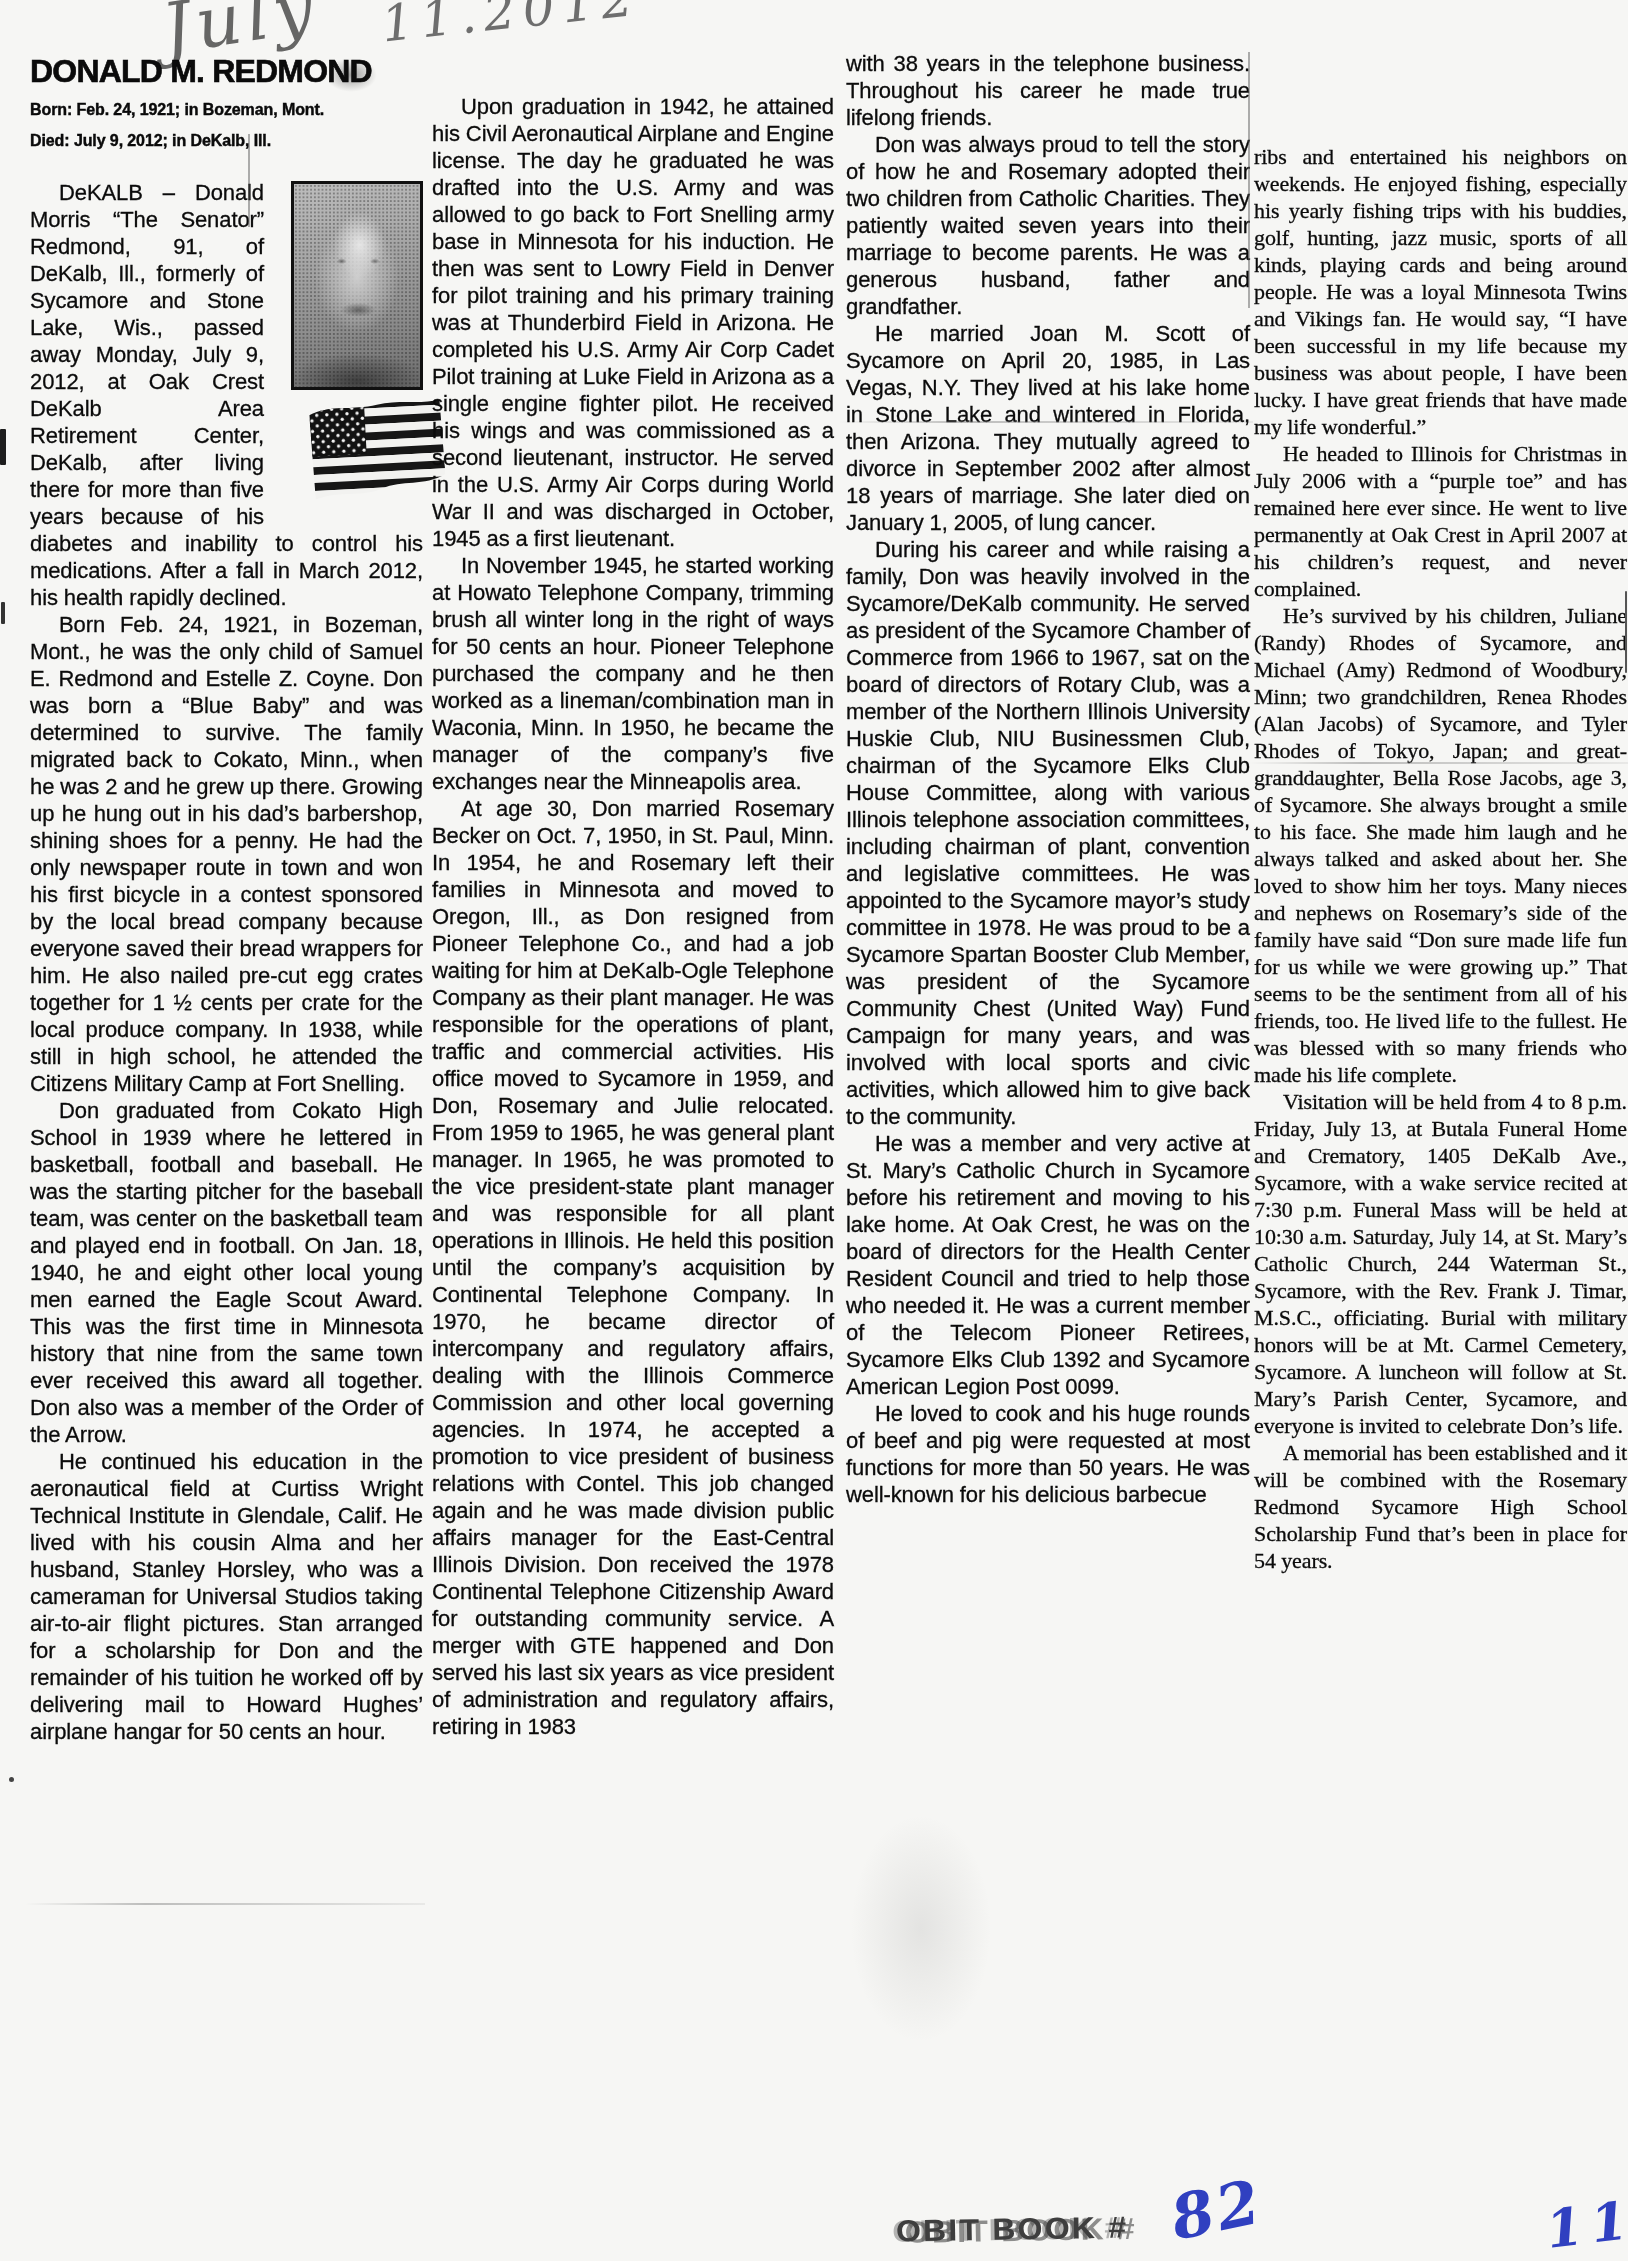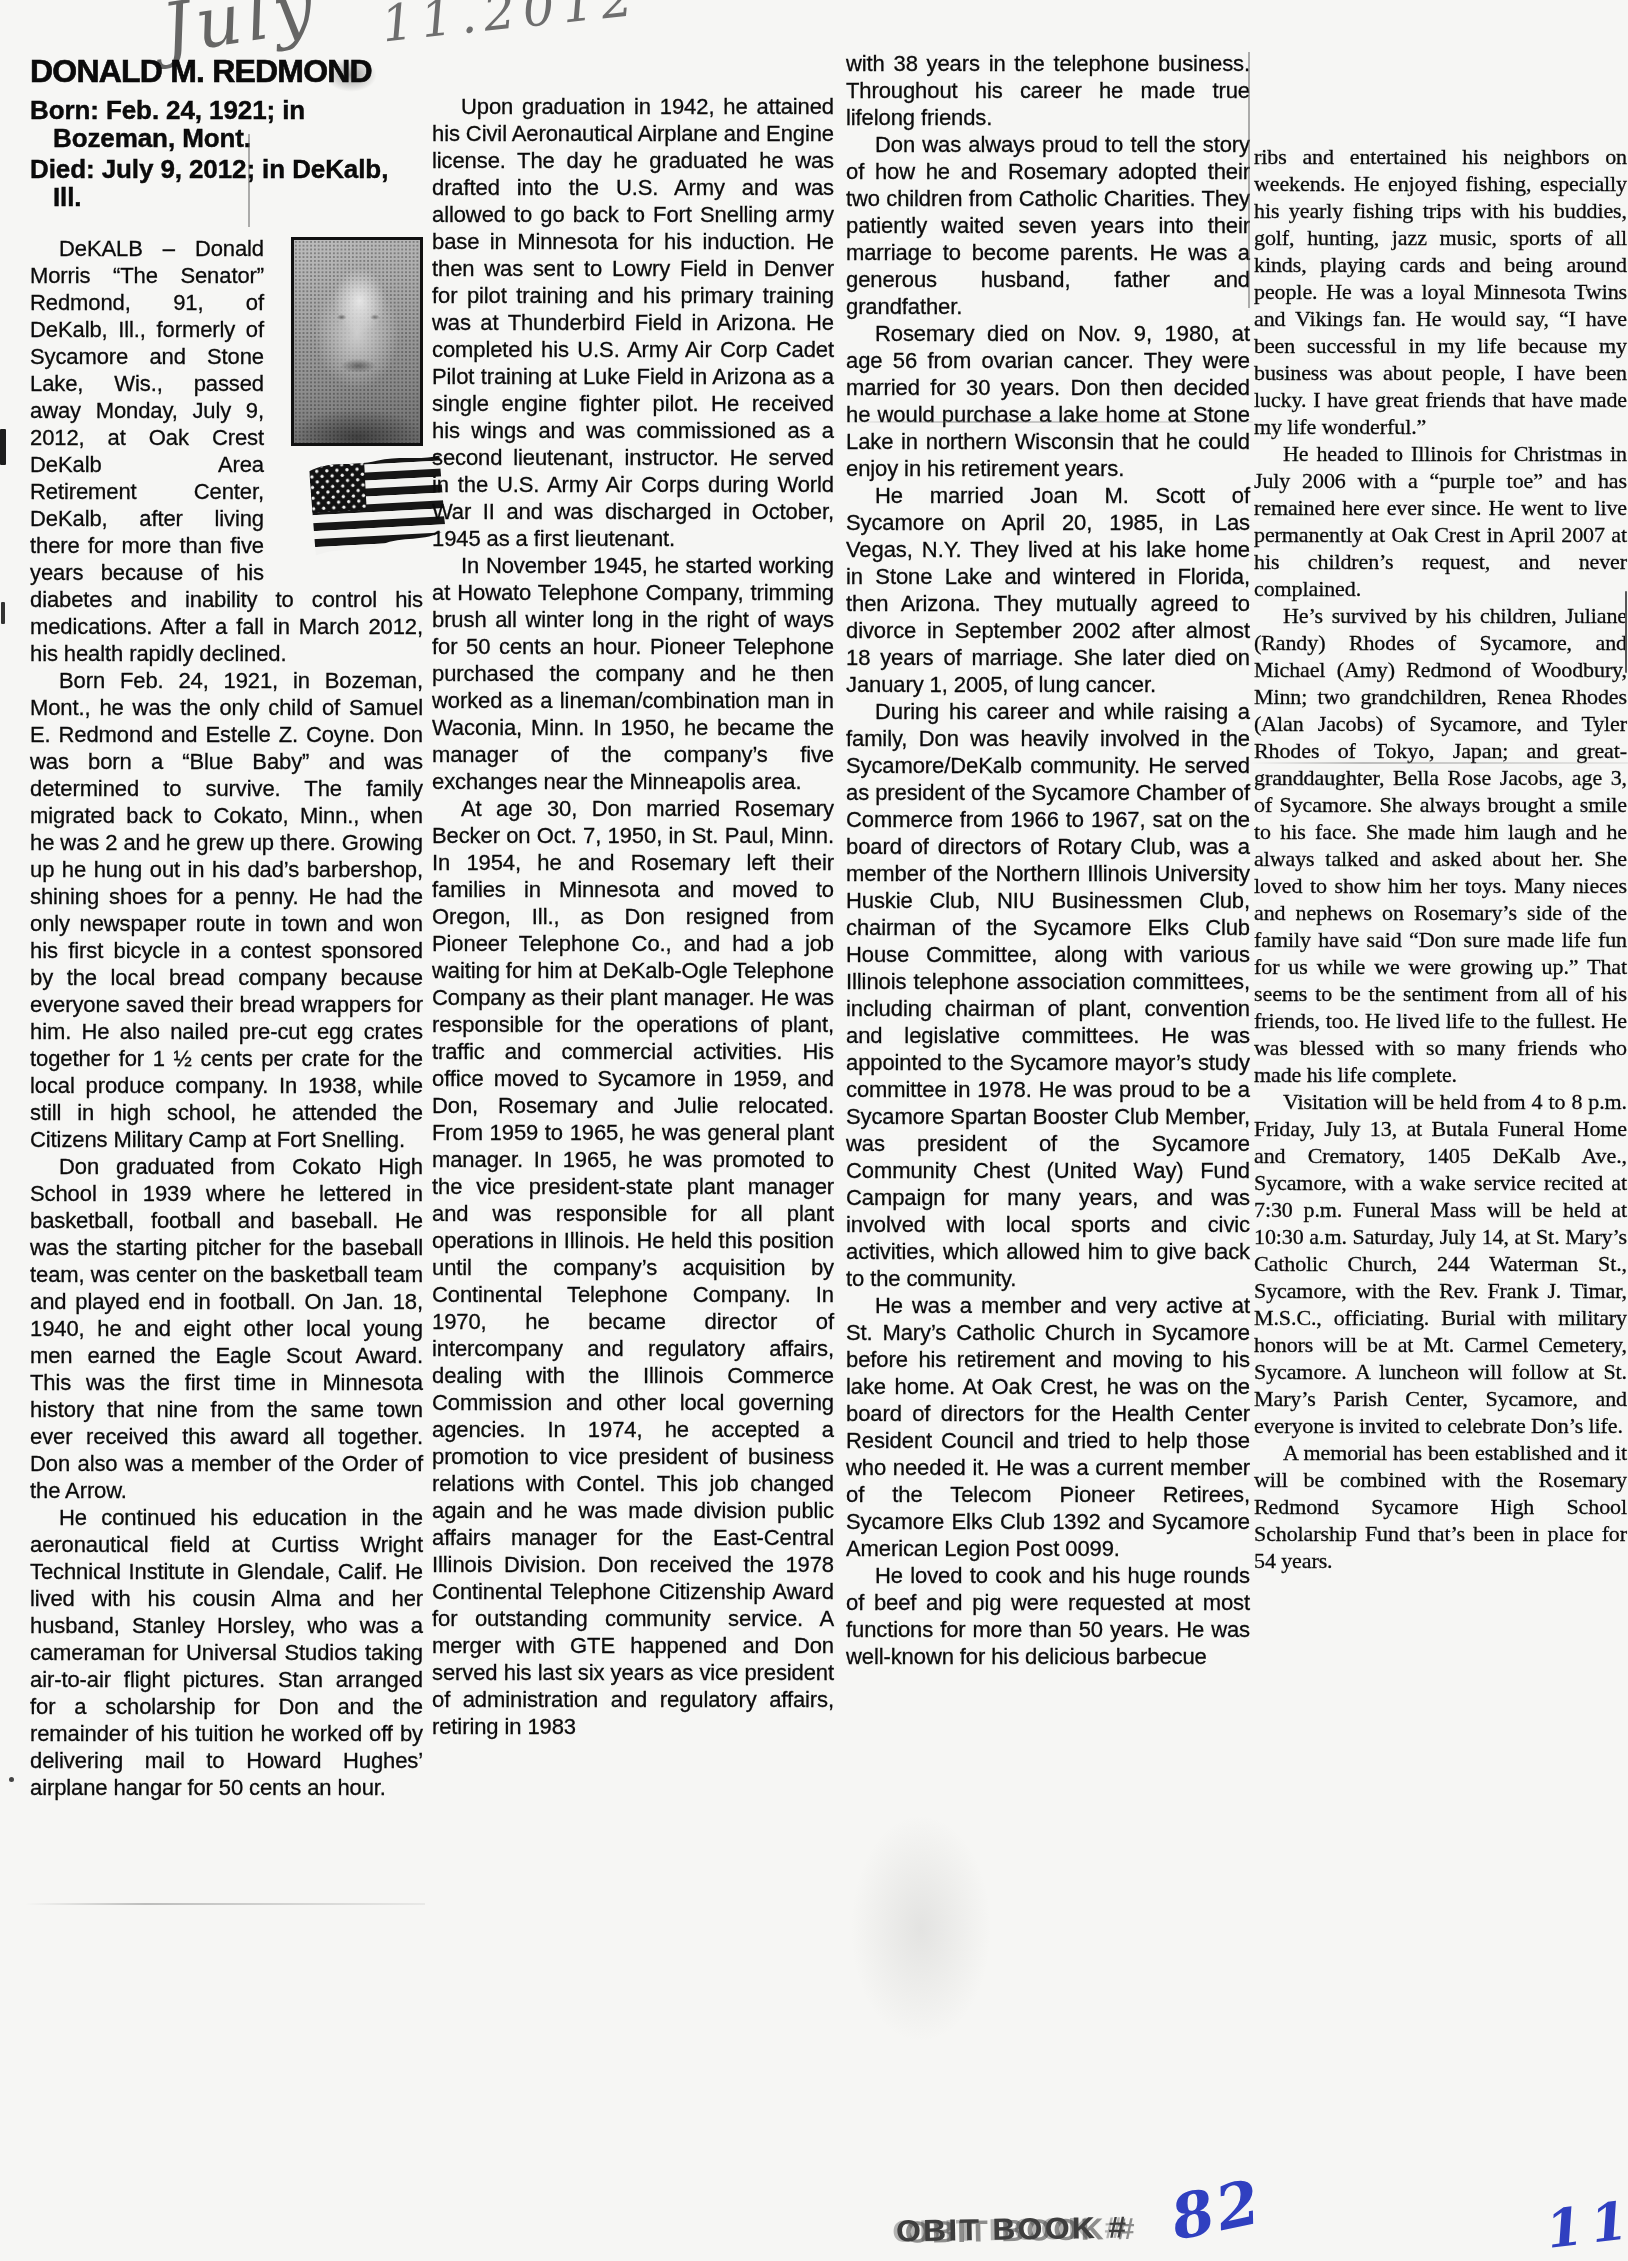--- a/index.html
+++ b/index.html
@@ -23,21 +23,21 @@
   .col p, .para{margin:0;padding:0;}
   .indent{text-indent:29px;}
   
   .obit-name{
     font-size:32px;line-height:35px;font-weight:700;
     letter-spacing:-0.8px;white-space:nowrap;
     -webkit-text-stroke:0.6px #000;
     margin:0 0 6.5px 0;
   }
   .vital{
-    font-weight:700;font-size:26px;line-height:28px;
+    font-weight:700;font-size:16px;line-height:28px;
     text-align:left;
     padding-left:23px;text-indent:-23px;
     -webkit-text-stroke:0.4px #000;
     margin:0 0 3.3px 0;
   }
   .vitals-wrap{margin-bottom:24px;}
   
   .media-float{
     display:block;float:right;width:148px;
     margin:2.2px 0 7.6px 11px;
@@ -154,21 +154,20 @@
 
 <div class="col" style="left:432px;top:57px;width:402px;margin-top:36px;">
   <p class="indent">Upon graduation in 1942, he attained his Civil Aeronautical Airplane and Engine license. The day he graduated he was drafted into the U.S. Army and was allowed to go back to Fort Snelling army base in Minnesota for his induction. He then was sent to Lowry Field in Denver for pilot training and his primary training was at Thunderbird Field in Arizona. He completed his U.S. Army Air Corp Cadet Pilot training at Luke Field in Arizona as a single engine fighter pilot. He received his wings and was commissioned as a second lieutenant, instructor. He served in the U.S. Army Air Corps during World War II and was discharged in October, 1945 as a first lieutenant.</p>
   <p class="indent">In November 1945, he started working at Howato Telephone Company, trimming brush all winter long in the right of ways for 50 cents an hour. Pioneer Telephone purchased the company and he then worked as a lineman/combination man in Waconia, Minn. In 1950, he became the manager of the company’s five exchanges near the Minneapolis area.</p>
   <p class="indent">At age 30, Don married Rosemary Becker on Oct. 7, 1950, in St. Paul, Minn. In 1954, he and Rosemary left their families in Minnesota and moved to Oregon, Ill., as Don resigned from Pioneer Telephone Co., and had a job waiting for him at DeKalb-Ogle Telephone Company as their plant manager. He was responsible for the operations of plant, traffic and commercial activities. His office moved to Sycamore in 1959, and Don, Rosemary and Julie relocated. From 1959 to 1965, he was general plant manager. In 1965, he was promoted to the vice president-state plant manager and was responsible for all plant operations in Illinois. He held this position until the company’s acquisition by Continental Telephone Company. In 1970, he became director of intercompany and regulatory affairs, dealing with the Illinois Commerce Commission and other local governing agencies. In 1974, he accepted a promotion to vice president of business relations with Contel. This job changed again and he was made division public affairs manager for the East-Central Illinois Division. Don received the 1978 Continental Telephone Citizenship Award for outstanding community service. A merger with GTE happened and Don served his last six years as vice president of administration and regulatory affairs, retiring in 1983</p>
 </div>
 
 <div class="col" style="left:846px;top:50px;width:404px;">
   <p>with 38 years in the telephone business. Throughout his career he made true lifelong friends.</p>
   <p class="indent">Don was always proud to tell the story of how he and Rosemary adopted their two children from Catholic Charities. They patiently waited seven years into their marriage to become parents. He was a generous husband, father and grandfather.</p>
-  <p class="indent">Rosemary died on Nov. 9, 1980, at age 56 from ovarian cancer. They were married for 30 years. Don then decided he would purchase a lake home at Stone Lake in northern Wisconsin that he could enjoy in his retirement years.</p>
   <p class="indent">He married Joan M. Scott of Sycamore on April 20, 1985, in Las Vegas, N.Y. They lived at his lake home in Stone Lake and wintered in Florida, then Arizona. They mutually agreed to divorce in September 2002 after almost 18 years of marriage. She later died on January 1, 2005, of lung cancer.</p>
   <p class="indent">During his career and while raising a family, Don was heavily involved in the Sycamore/DeKalb community. He served as president of the Sycamore Chamber of Commerce from 1966 to 1967, sat on the board of directors of Rotary Club, was a member of the Northern Illinois University Huskie Club, NIU Businessmen Club, chairman of the Sycamore Elks Club House Committee, along with various Illinois telephone association committees, including chairman of plant, convention and legislative committees. He was appointed to the Sycamore mayor’s study committee in 1978. He was proud to be a Sycamore Spartan Booster Club Member, was president of the Sycamore Community Chest (United Way) Fund Campaign for many years, and was involved with local sports and civic activities, which allowed him to give back to the community.</p>
   <p class="indent">He was a member and very active at St. Mary’s Catholic Church in Sycamore before his retirement and moving to his lake home. At Oak Crest, he was on the board of directors for the Health Center Resident Council and tried to help those who needed it. He was a current member of the Telecom Pioneer Retirees, Sycamore Elks Club 1392 and Sycamore American Legion Post 0099.</p>
   <p class="indent">He loved to cook and his huge rounds of beef and pig were requested at most functions for more than 50 years. He was well-known for his delicious barbecue</p>
 </div>
 
 <div class="col" style="left:1254px;top:143px;width:373px;font-family:Liberation Serif, serif;">
   <p>ribs and entertained his neighbors on weekends. He enjoyed fishing, especially his yearly fishing trips with his buddies, golf, hunting, jazz music, sports of all kinds, playing cards and being around people. He was a loyal Minnesota Twins and Vikings fan. He would say, “I have been successful in my life because my business was about people, I have been lucky. I have great friends that have made my life wonderful.”</p>
   <p class="indent">He headed to Illinois for Christmas in July 2006 with a “purple toe” and has remained here ever since. He went to live permanently at Oak Crest in April 2007 at his children’s request, and never complained.</p>
   <p class="indent">He’s survived by his children, Juliane (Randy) Rhodes of Sycamore, and Michael (Amy) Redmond of Woodbury, Minn; two grandchildren, Renea Rhodes (Alan Jacobs) of Sycamore, and Tyler Rhodes of Tokyo, Japan; and great-granddaughter, Bella Rose Jacobs, age 3, of Sycamore. She always brought a smile to his face. She made him laugh and he always talked and asked about her. She loved to show him her toys. Many nieces and nephews on Rosemary’s side of the family have said “Don sure made life fun for us while we were growing up.” That seems to be the sentiment from all of his friends, too. He lived life to the fullest. He was blessed with so many friends who made his life complete.</p>

